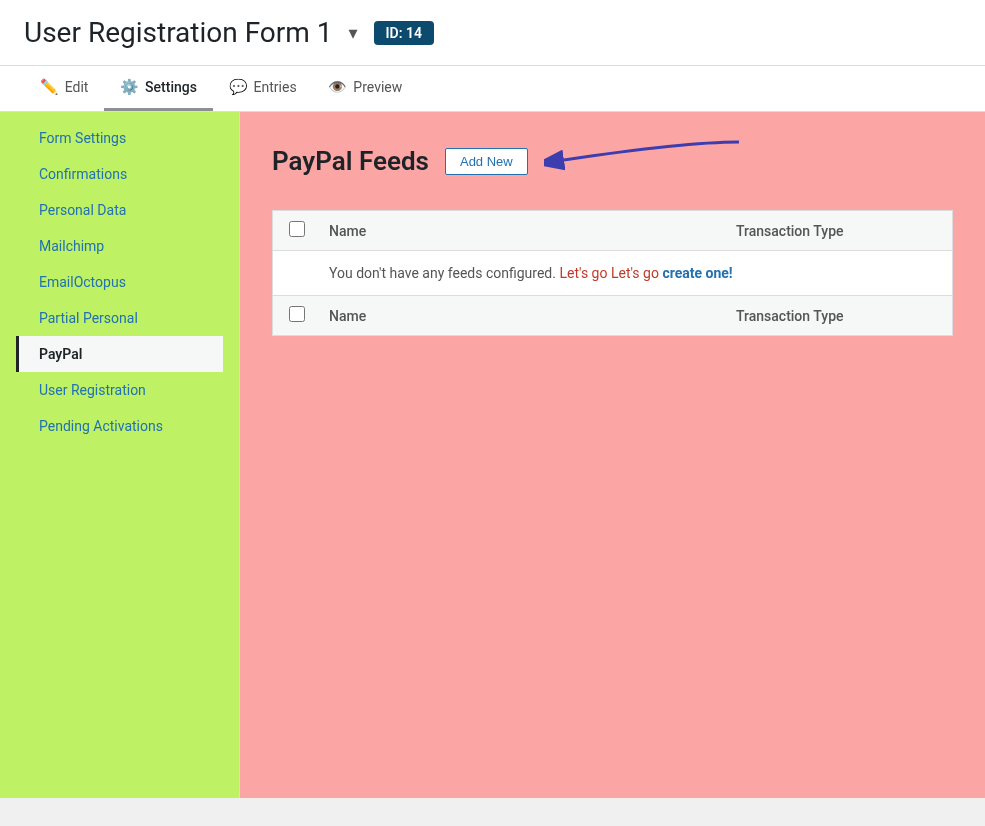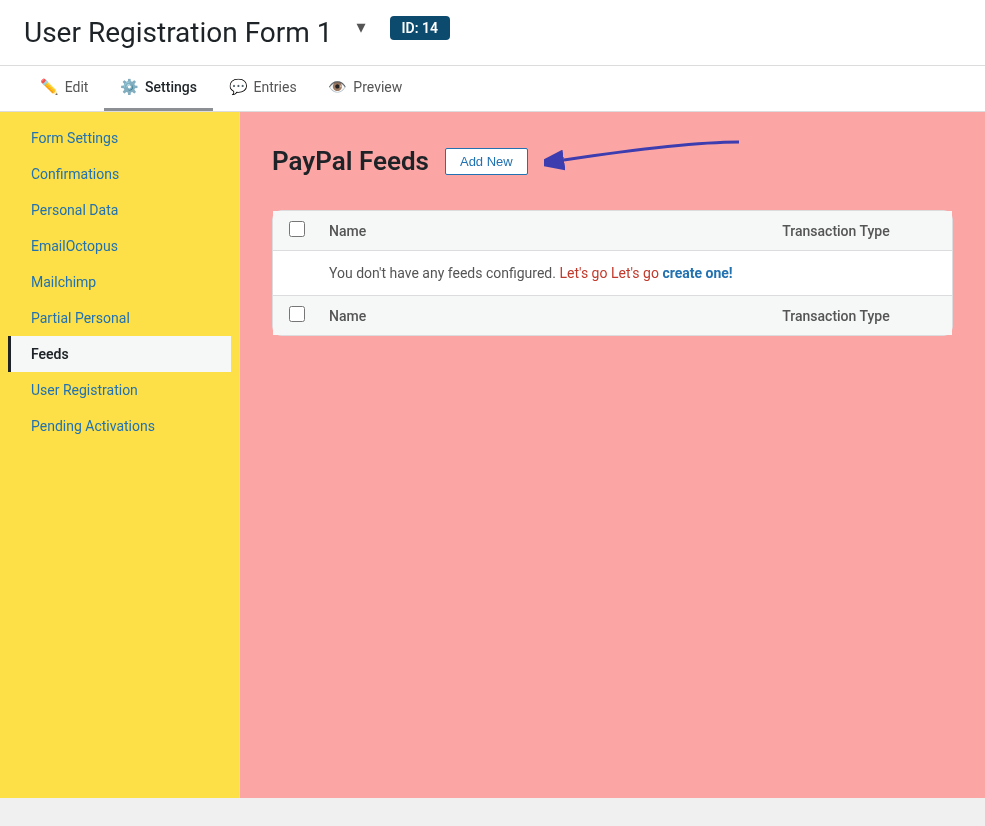--- a/index.html
+++ b/index.html
@@ -8,22 +8,22 @@
       background: #f0f0f1;
       color: #1d2327;
       font-size: 14px;
     }
 
     
     .page-header {
       background: #fff;
       padding: 16px 24px;
       display: flex;
-      align-items: flex-start;
-      gap: 24px;
+      align-items: center;
+      gap: 16px;
       border-bottom: 1px solid #dcdcde;
     }
     .page-title {
       font-size: 28px;
       font-weight: 400;
       color: #1d2327;
     }
     .dropdown-arrow {
       font-size: 18px;
       color: #555;
@@ -69,23 +69,23 @@
 
     
     .main-layout {
       display: flex;
       min-height: calc(826px - 140px);
     }
 
     
     .sidebar {
       width: 240px;
-      background: #fde047;
+      background: #bef264;
       border-right: 1px solid #dcdcde;
-      padding: 8px 8px;
+      padding: 8px 16px;
       flex-shrink: 0;
     }
     .sidebar-item {
       display: block;
       padding: 10px 20px;
       color: #2271b1;
       cursor: pointer;
       font-size: 14px;
       text-decoration: none;
       border-left: 3px solid transparent;
@@ -124,21 +124,21 @@
       padding: 5px 14px;
       cursor: pointer;
       font-size: 13px;
       border-radius: 2px;
     }
 
     
     .feeds-table {
       background: #fff;
       border: 1px solid #dcdcde;
-      border-radius: 10px;
+      border-radius: 0;
       width: 100%;
     }
     .table-row {
       display: flex;
       align-items: center;
       padding: 10px 16px;
       border-bottom: 1px solid #dcdcde;
       gap: 16px;
     }
     .table-row:last-child {
@@ -152,21 +152,21 @@
     .col-check {
       width: 24px;
       flex-shrink: 0;
     }
     .col-name {
       flex: 1;
       color: #555;
     }
     .col-transaction {
       width: 200px;
-      text-align: center;
+      text-align: left;
       color: #555;
     }
     .empty-row {
       padding: 14px 56px;
       color: #555;
       font-size: 14px;
       border-bottom: 1px solid #dcdcde;
     }
     .empty-row .highlight {
       color: #c0392b;
@@ -210,24 +210,24 @@
     <span>Preview</span>
   </a>
 </div>
 
 <div class="main-layout">
 
   <nav class="sidebar">
     <a class="sidebar-item">Form Settings</a>
     <a class="sidebar-item">Confirmations</a>
     <a class="sidebar-item">Personal Data</a>
+    <a class="sidebar-item">Mailchimp</a>
     <a class="sidebar-item">EmailOctopus</a>
-    <a class="sidebar-item">Mailchimp</a>
     <a class="sidebar-item">Partial Personal</a>
-    <a class="sidebar-item active">Feeds</a>
+    <a class="sidebar-item active">PayPal</a>
     <a class="sidebar-item">User Registration</a>
     <a class="sidebar-item">Pending Activations</a>
   </nav>
 
   <div class="content-area">
 
     <div class="feeds-header">
       <h2 class="feeds-title">PayPal Feeds</h2>
       <button class="add-new-btn">Add New</button>
 

